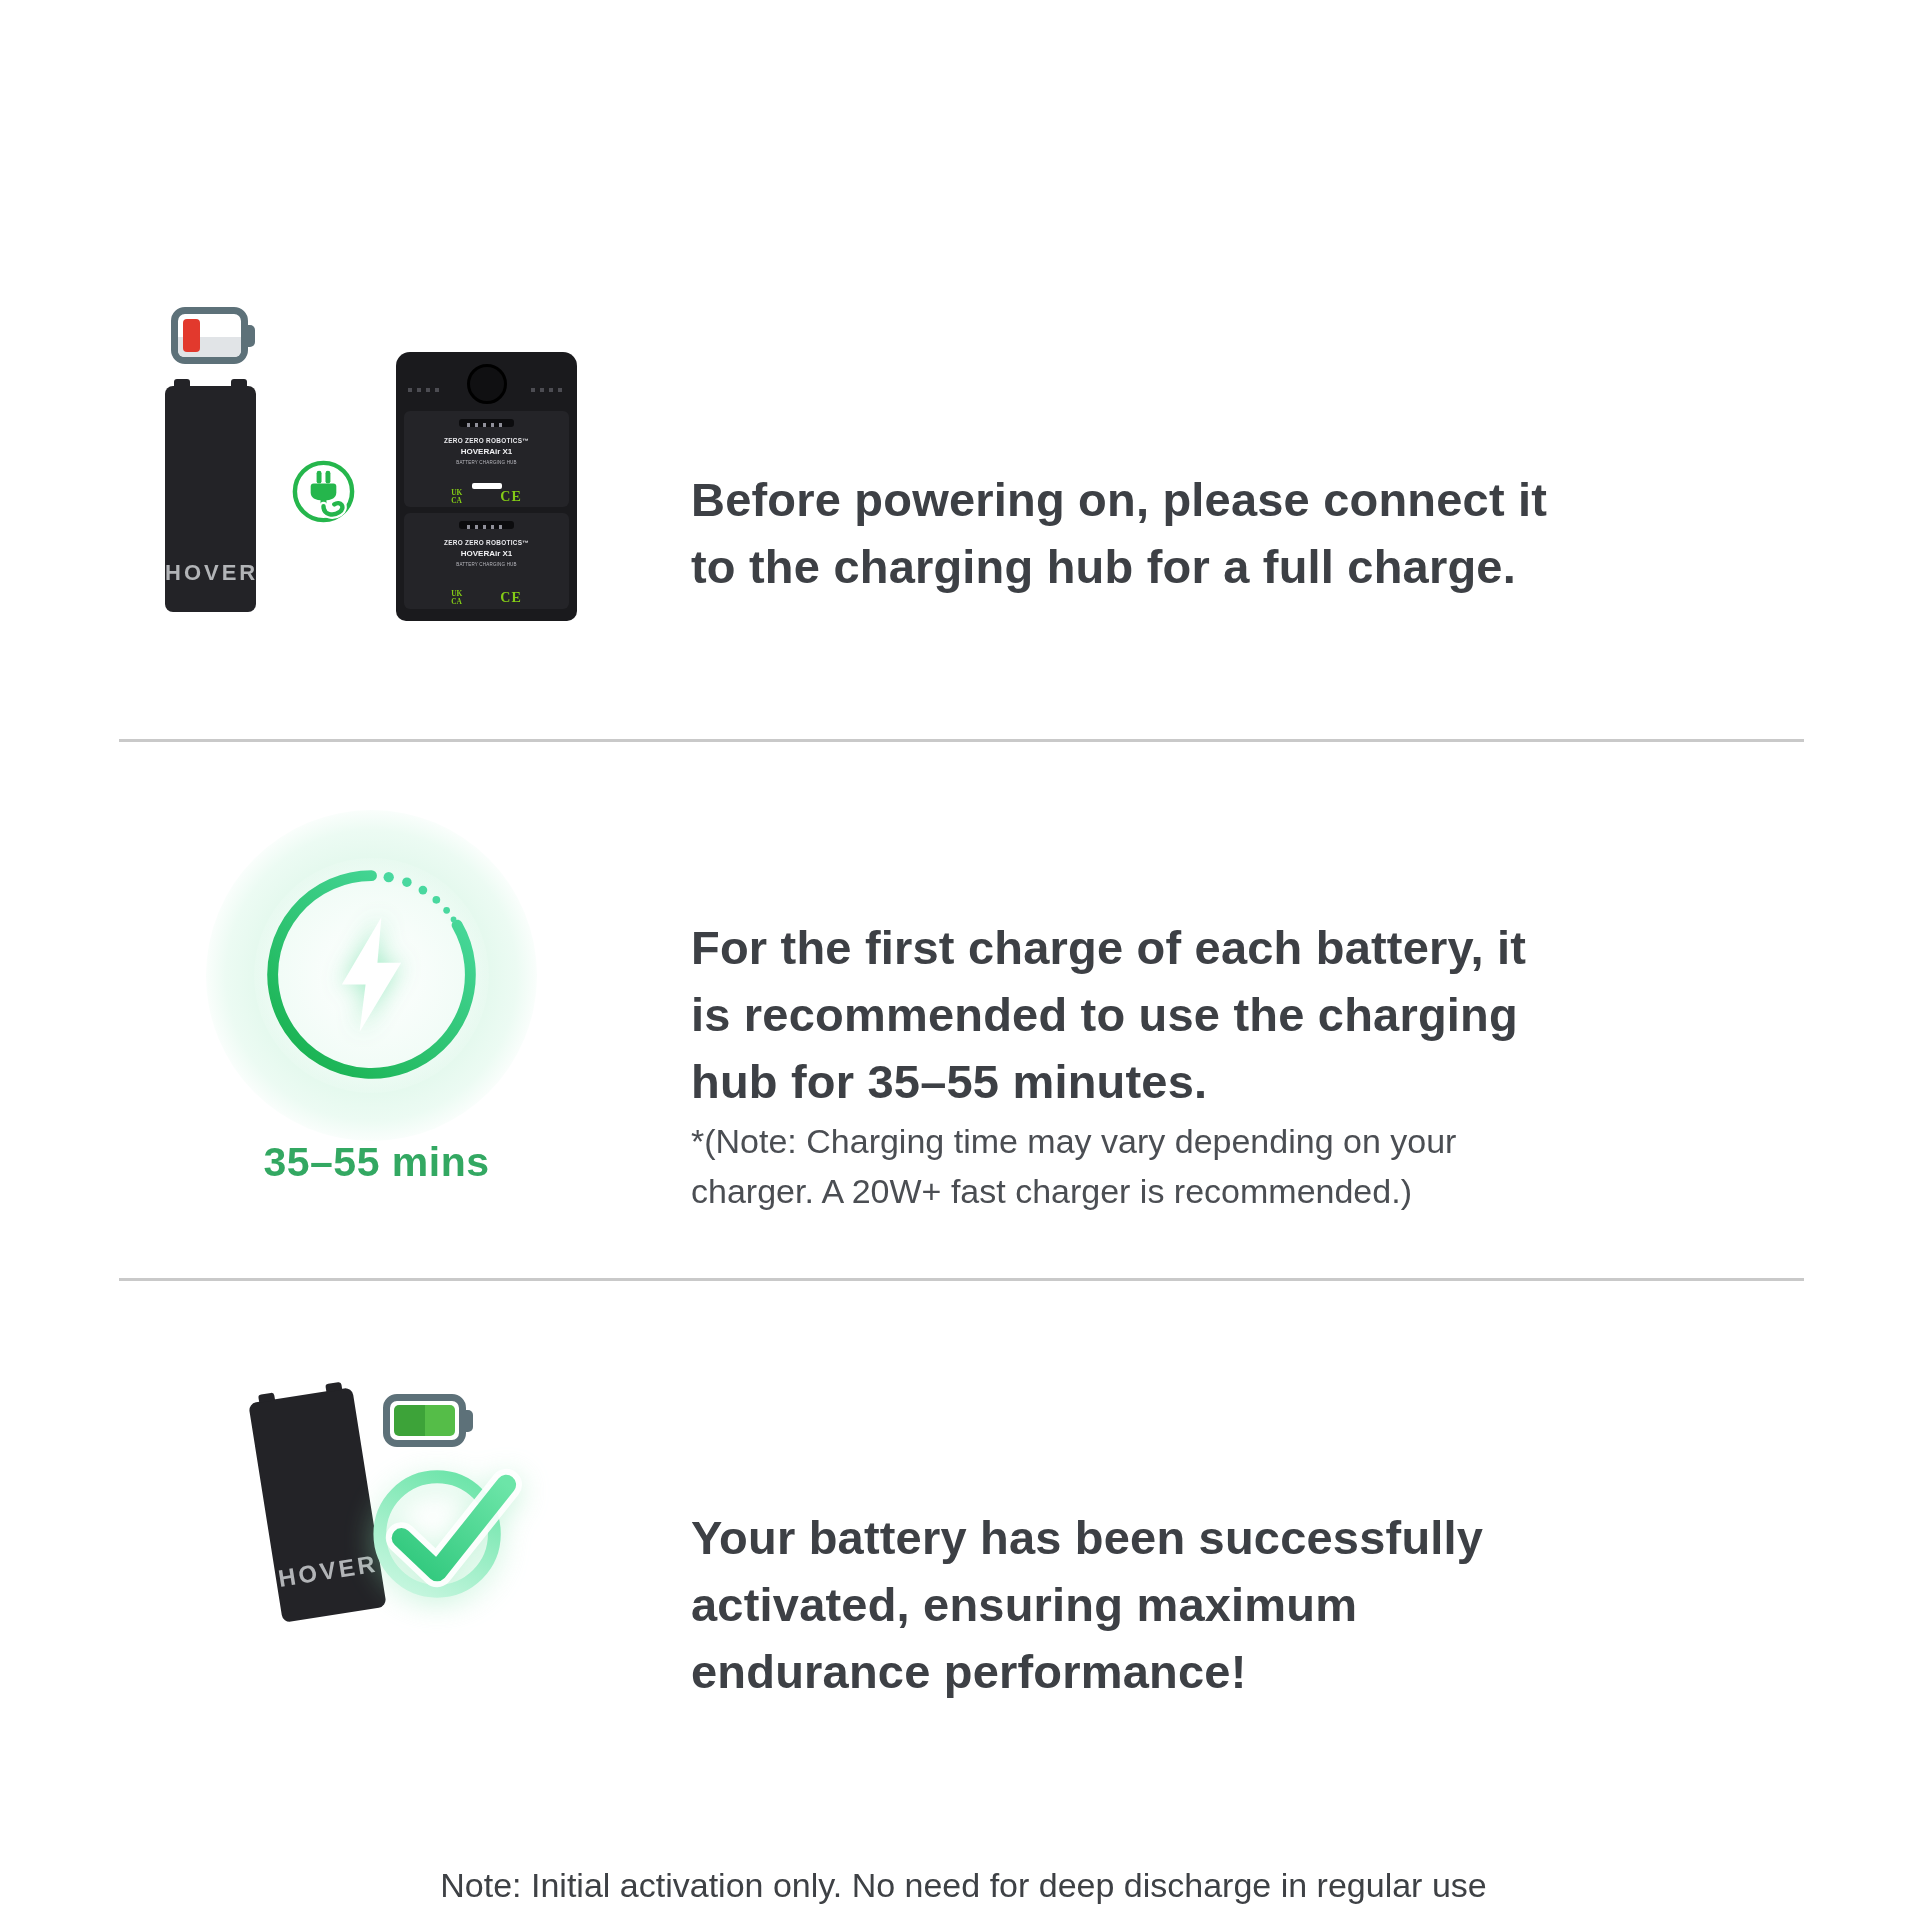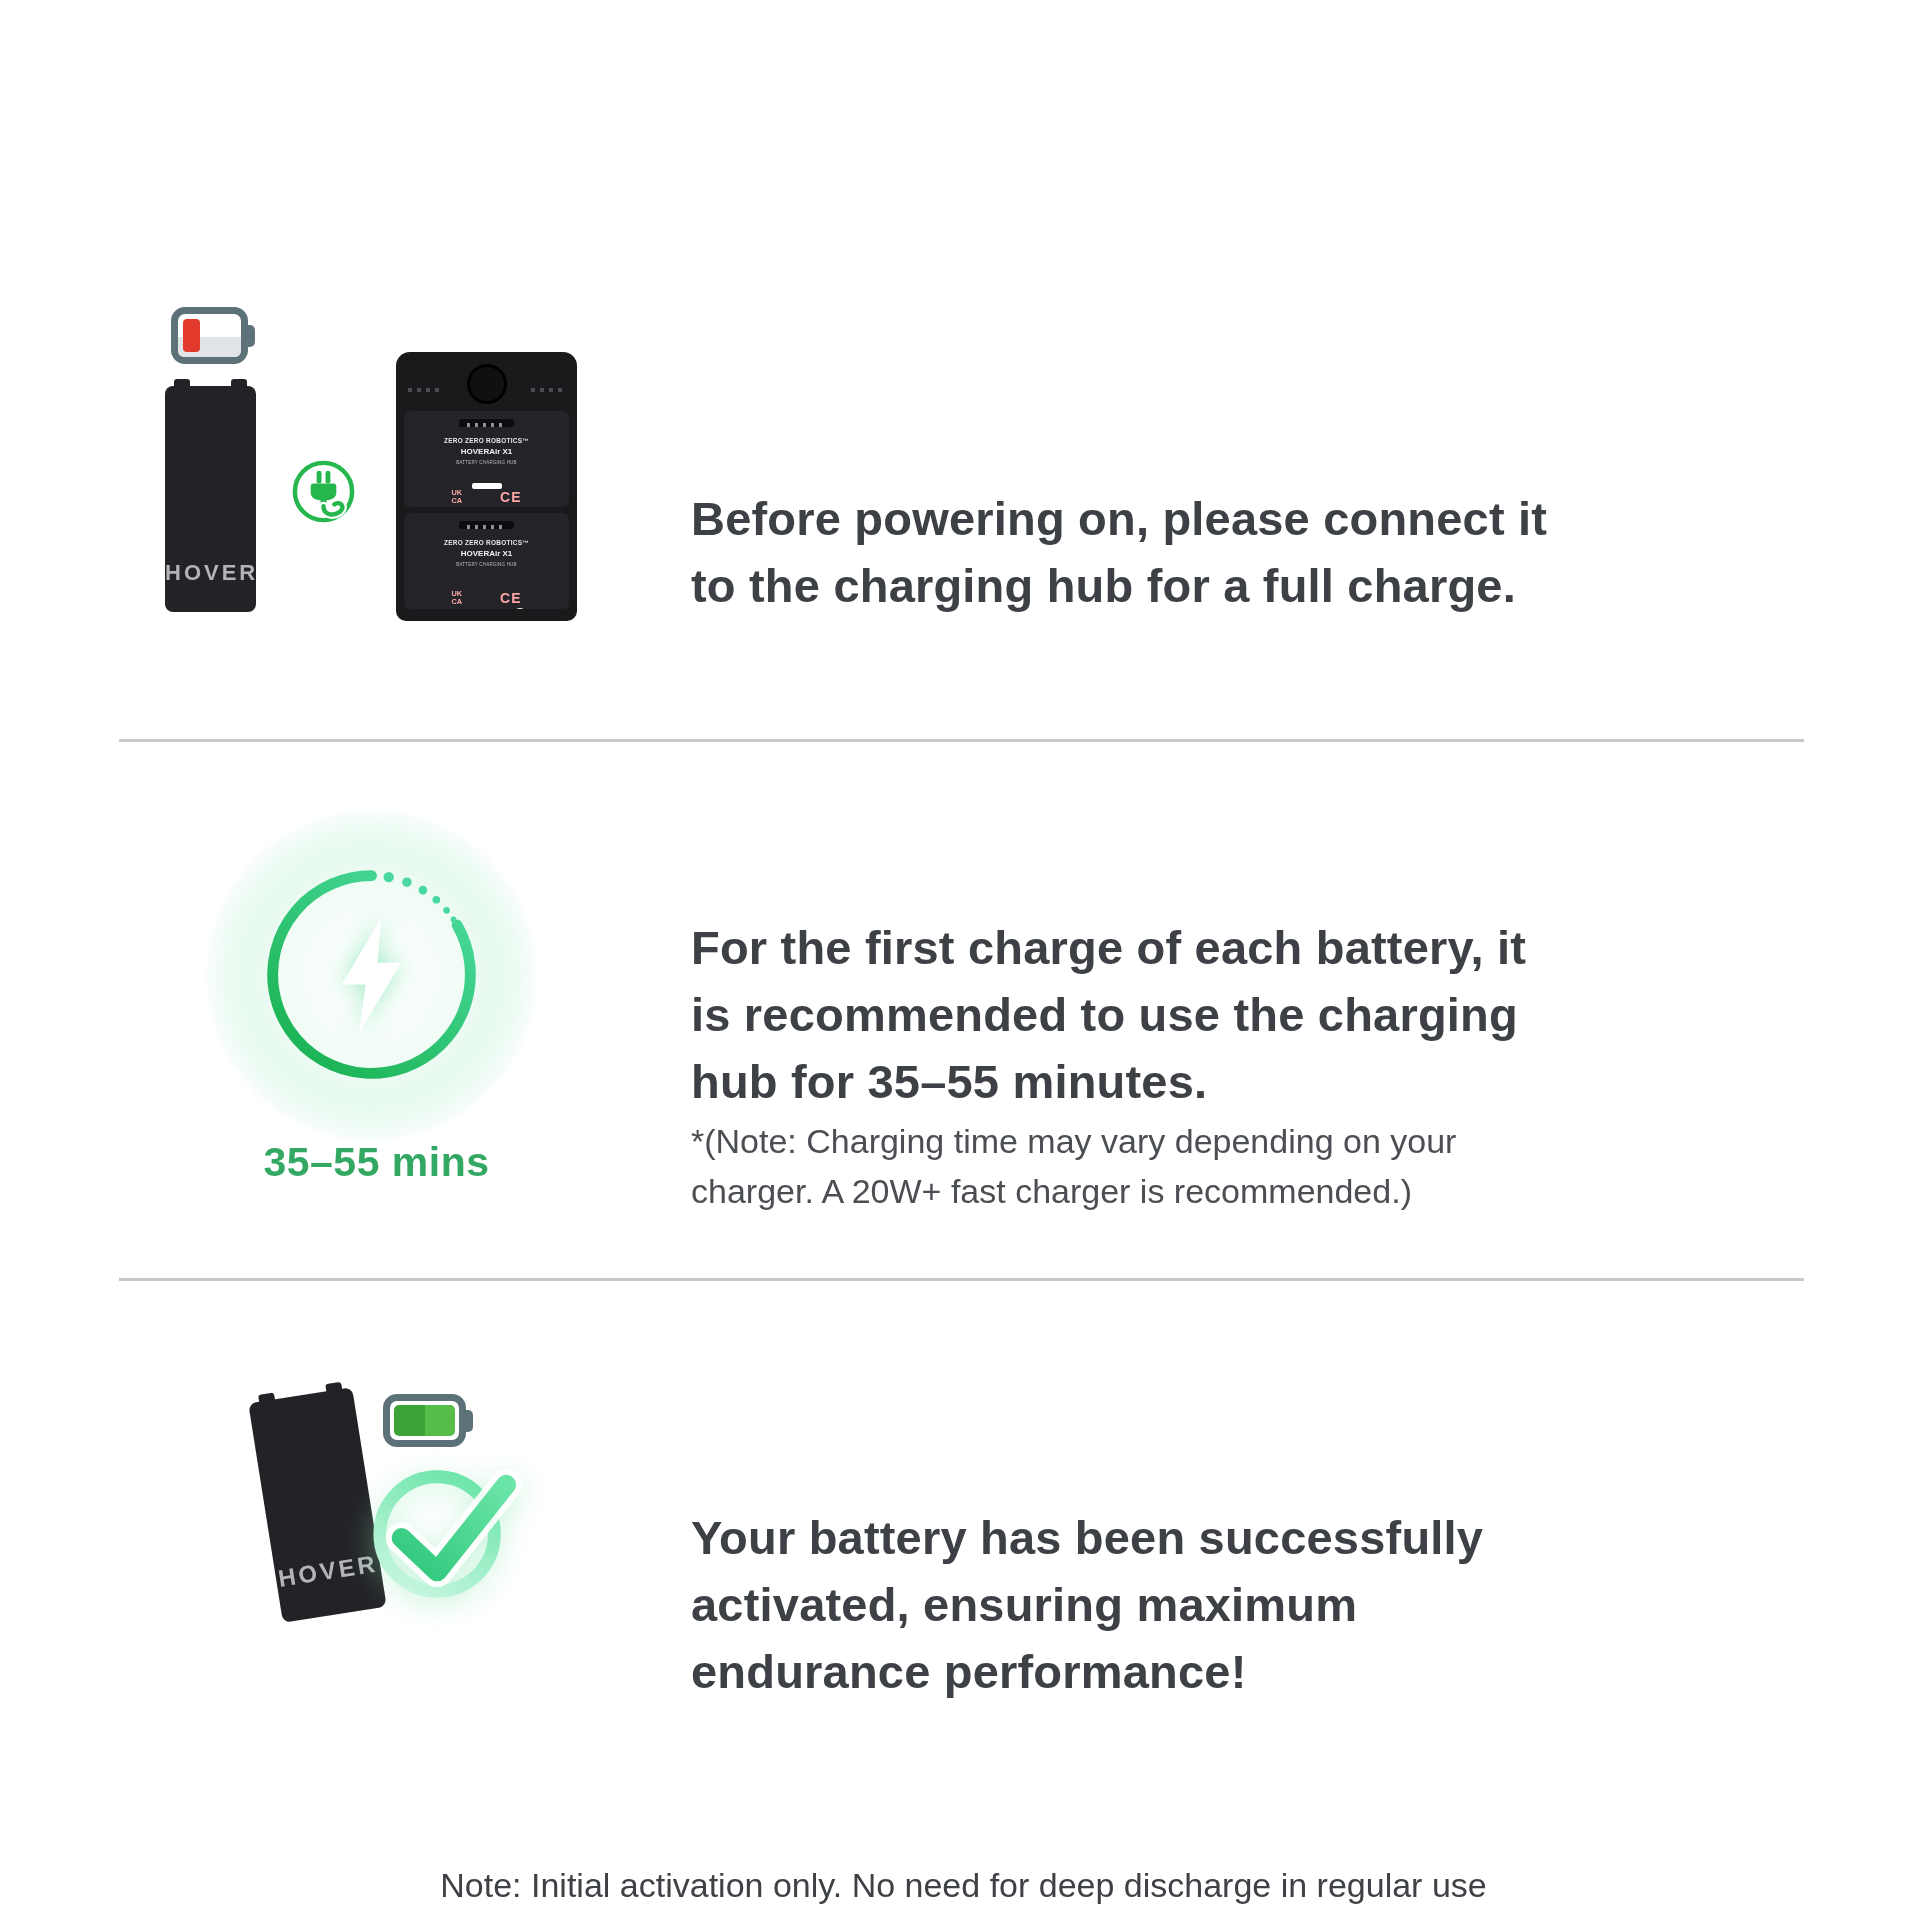--- a/index.html
+++ b/index.html
@@ -4,21 +4,21 @@
 <style>
   html,body{margin:0;padding:0;background:#ffffff;}
   .page{position:relative;width:1927px;height:1927px;background:#ffffff;overflow:hidden;
         font-family:"Liberation Sans", sans-serif;color:#3d4045;}
 
   
   .title{position:absolute;top:77px;left:0;width:100%;text-align:center;
          font-size:73px;font-weight:bold;letter-spacing:-1px;color:#121316;}
   .heading{position:absolute;left:691px;width:1148px;font-size:47px;font-weight:bold;
            line-height:1.43;color:#3d4045;white-space:pre-line;letter-spacing:0.2px;}
-  .h1{top:438px;}
+  .h1{top:419px;}
   .h2{top:867px;}
   .h3{top:1457px;}
   .subnote{position:absolute;left:691px;top:1082px;width:1089px;font-size:34px;
            line-height:1.48;color:#4b4e53;white-space:pre-line;}
   .duration{position:absolute;left:213px;top:1139px;width:327px;text-align:center;
             font-size:41px;font-weight:bold;color:#33a862;letter-spacing:0.5px;}
   .footer{position:absolute;left:0;top:1832px;width:100%;text-align:center;
           font-size:34px;color:#3e4145;}
 
   .divider{position:absolute;left:119px;width:1685px;height:3px;background:#c9c9c9;}
@@ -62,21 +62,21 @@
               background:repeating-linear-gradient(90deg,#90909a 0 3px,transparent 3px 8px);}
   .slot .brand{font-size:6.4px;font-weight:bold;color:#e9e9ec;letter-spacing:0.3px;text-align:center;}
   .slot .model{font-size:8px;font-weight:bold;color:#f2f2f4;margin-top:3px;text-align:center;}
   .slot .type{font-size:4.5px;color:#b9b9bf;margin-top:4px;letter-spacing:0.2px;}
   .slot .fineline{height:2.5px;background:#85858c;border-radius:1px;margin-top:2.5px;opacity:.85;}
   .slot .qr{width:30px;height:36px;background:#fff;border-radius:2px;margin-top:5px;padding:3px;box-sizing:border-box;}
   .slot .qr .px{width:100%;height:100%;
         background-image:repeating-linear-gradient(0deg,#17171a 0 2px,transparent 2px 4px),
                          repeating-linear-gradient(90deg,#17171a 0 2px,transparent 2px 5px);}
   .slot .spacer{flex:1;}
-  .certs{display:flex;align-items:center;justify-content:center;gap:20px;color:#fca5a5;margin-bottom:2px;}
+  .certs{display:flex;align-items:center;justify-content:center;gap:20px;color:#84cc16;margin-bottom:2px;font-family:Liberation Serif, serif;}
   .ukca{font-size:7.4px;font-weight:bold;line-height:1.05;text-align:left;}
   .ce{font-size:14px;font-weight:bold;letter-spacing:1px;margin-left:18px;}
   .fcc{font-size:12px;font-weight:bold;font-style:italic;}
   .bin{width:9px;height:11px;border:1px solid #fff;position:relative;}
   .bin::after{content:"";position:absolute;left:-2px;right:-2px;top:45%;height:1px;background:#fff;transform:rotate(-35deg);}
   .emark{width:12px;height:12px;border:1.5px solid #fff;border-radius:50%;font-size:7px;font-weight:bold;
          display:flex;align-items:center;justify-content:center;}
   .madelines{margin:3px 0 6px;display:flex;flex-direction:column;align-items:center;gap:2px;}
   .madelines i{display:block;height:2px;background:#9a9aa2;border-radius:1px;}
 

